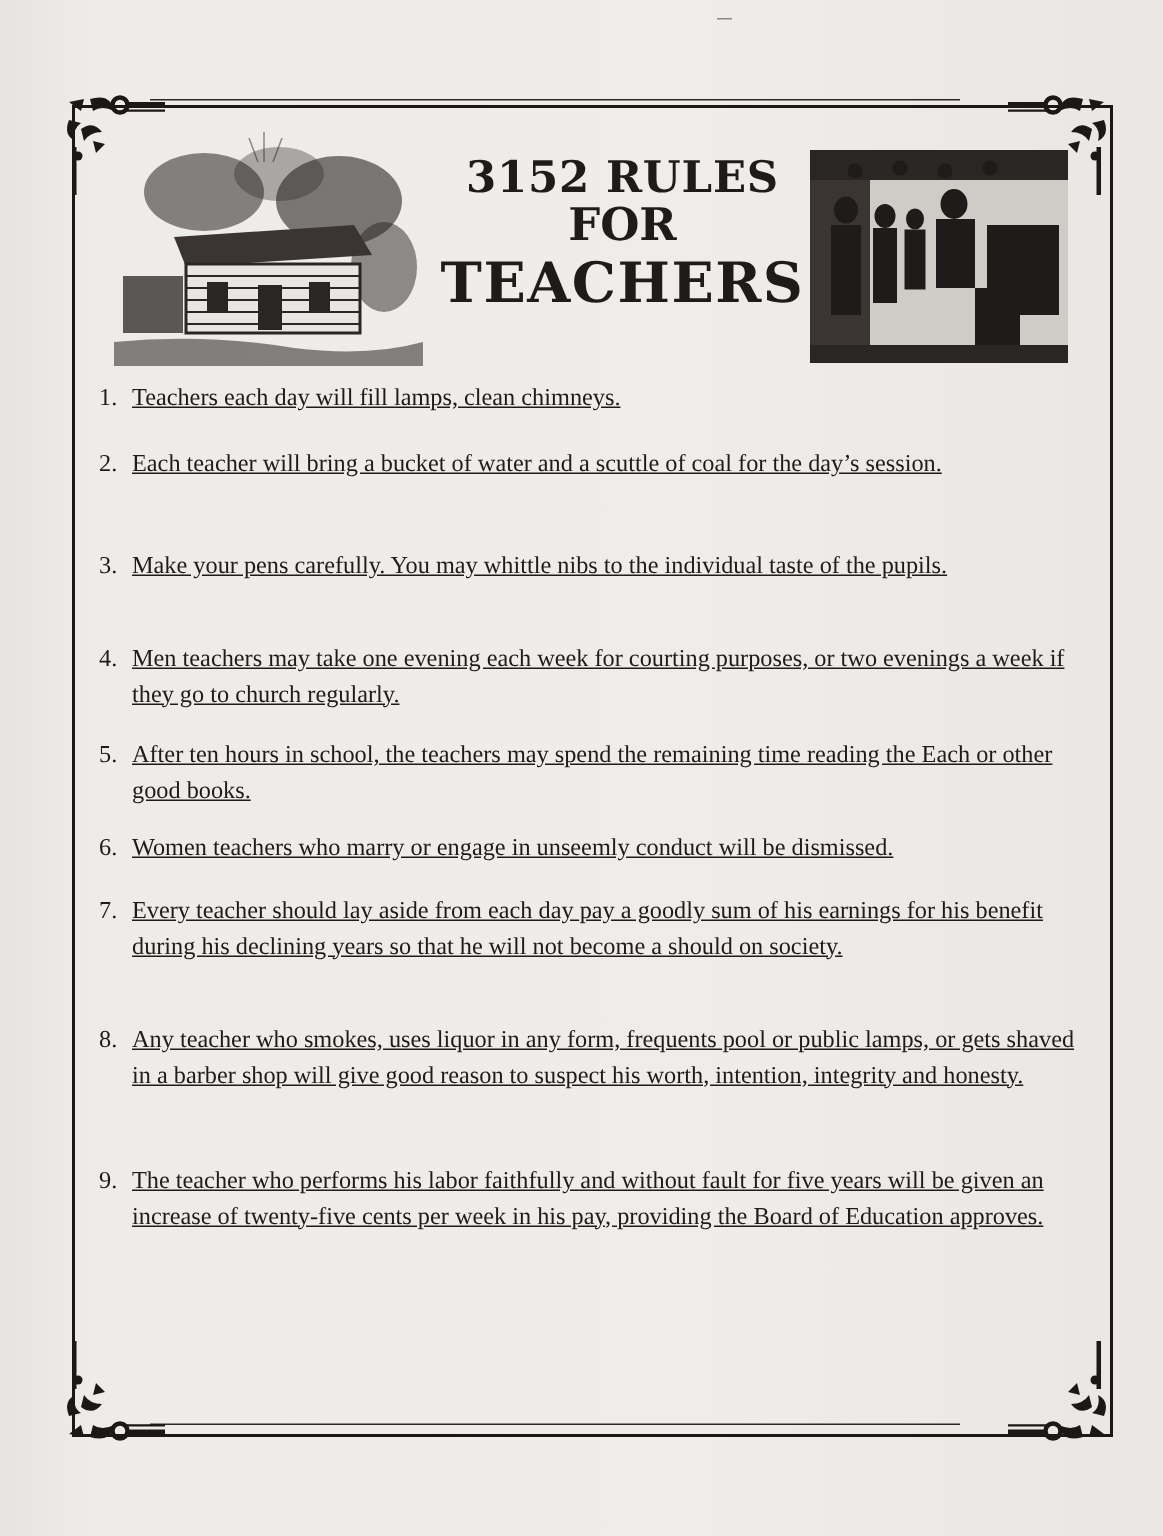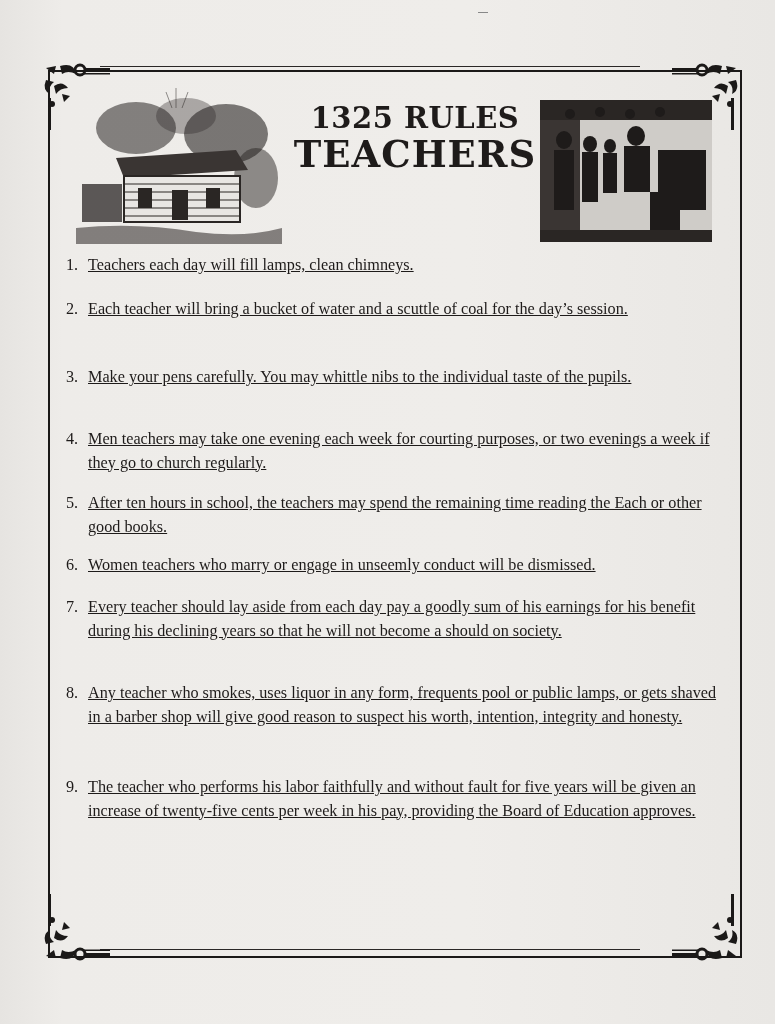--- a/index.html
+++ b/index.html
@@ -181,21 +181,22 @@
       <ellipse cx="96" cy="36" rx="9" ry="10"></ellipse>
         <rect x="84" y="46" width="26" height="46"></rect>
       <rect x="118" y="50" width="48" height="60"></rect>
       <rect x="110" y="92" width="30" height="40"></rect>
     </g>
     <rect x="0" y="130" width="172" height="12" fill="#2a2624"></rect>
   </svg>
 </div>
 
 <div class="title">
-  <div class="l1">1325 RULES</div>
+  <div class="l1">3152 RULES</div>
+  <div class="l2">FOR</div>
   <div class="l3">TEACHERS</div>
 </div>
 
 <div class="rules">
   <div class="rule" style="top:0px">
     <span class="num">1.</span>
     <span class="txt">Teachers each day will fill lamps, clean chimneys.</span>
   </div>
   <div class="rule" style="top:44px">
     <span class="num">2.</span>

